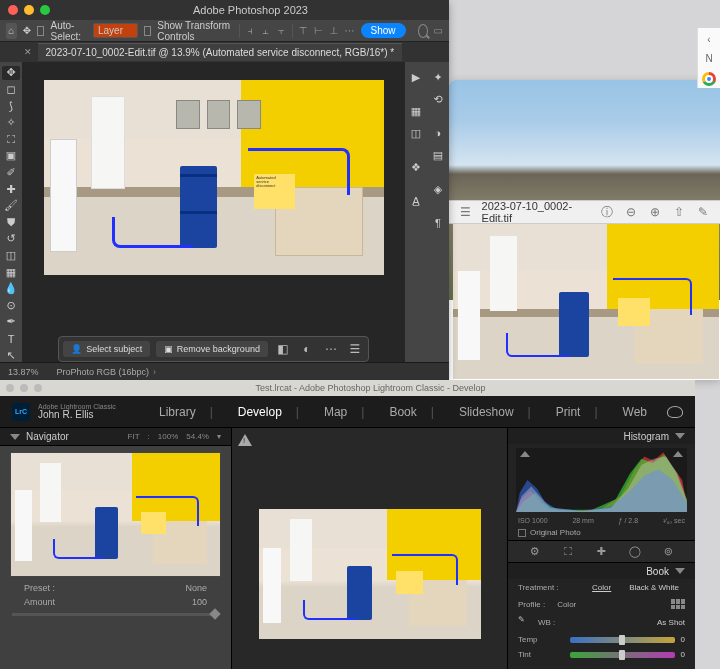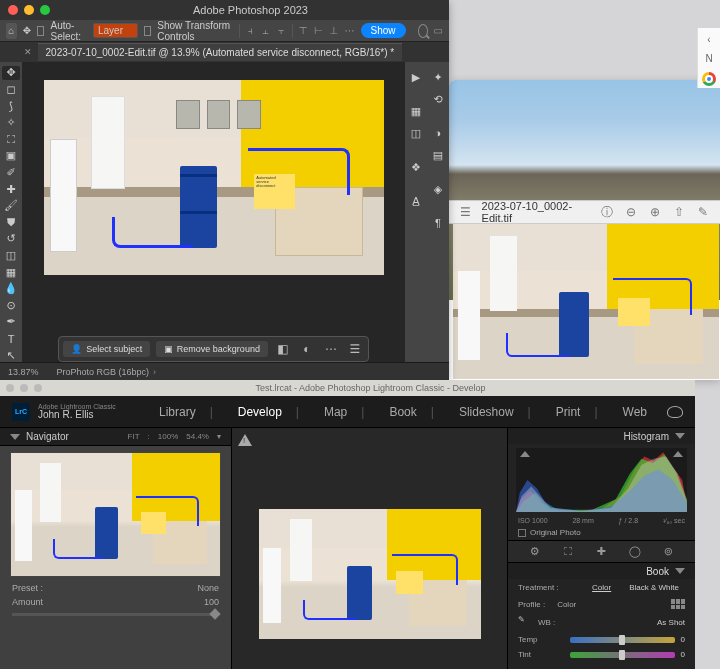--- a/index.html
+++ b/index.html
@@ -92,21 +92,21 @@
 .lr-mod { color:#aaa;margin-left:11px; }
 .lr-mod.active { color:#fff; }
 .lr-modsep { color:#555; }
 .lr-cloud { width:16px;height:12px;border:1.5px solid #aaa;border-radius:50% 50% 40% 40%;margin-left:6px; }
 
 .lr-body { flex:1;display:flex;min-height:0; }
 .lr-left { width:232px;background:#404040;display:flex;flex-direction:column;border-right:1px solid #000; }
 .lr-panel-hdr { height:18px;display:flex;align-items:center;padding:0 10px;font-size:10px;color:#ccc;background:#1f1f1f;border-bottom:1px solid #000; }
 .lr-panel-hdr .r { margin-left:auto;display:flex;gap:8px;font-size:8px;color:#888; }
 .lr-nav-box { border:1px solid #444;margin:6px 10px 4px;height:125px;background:linear-gradient(#e8e0d4 0 30%, #ebe2d5 30% 55%, #dcd4c6 60%);position:relative;overflow:hidden; }
-.lr-preset-row { display:flex;align-items:center;padding:2px 12px;font-size:9px;color:#aaa; }
+.lr-preset-row { display:flex;align-items:center;padding:2px 24px;font-size:9px;color:#aaa; }
 .lr-preset-row .v { margin-left:auto; }
 .lr-slider { height:3px;background:#555;margin:4px 12px 6px;position:relative; }
 .lr-slider .knob { position:absolute;right:0;top:-3px;width:8px;height:8px;background:#888;transform:rotate(45deg); }
 
 .lr-center { flex:1;background:#282828;display:flex;align-items:center;justify-content:center;position:relative; }
 .lr-center-img { width:222px;height:130px;background:linear-gradient(#e8e0d4 0 30%, #ebe2d5 30% 55%, #dcd4c6 60%);position:relative;overflow:hidden;margin-top:50px; }
 .sxbadge { position:absolute;left:6px;top:6px;width:0;height:0;border-left:7px solid transparent;border-right:7px solid transparent;border-bottom:12px solid #aaa; }
 .sxbadge::after { content:'!';position:absolute;left:-2px;top:2px;font-size:8px;color:#333; }
 
 .lr-right { width:188px;background:#232323;display:flex;flex-direction:column;border-left:1px solid #000; }

